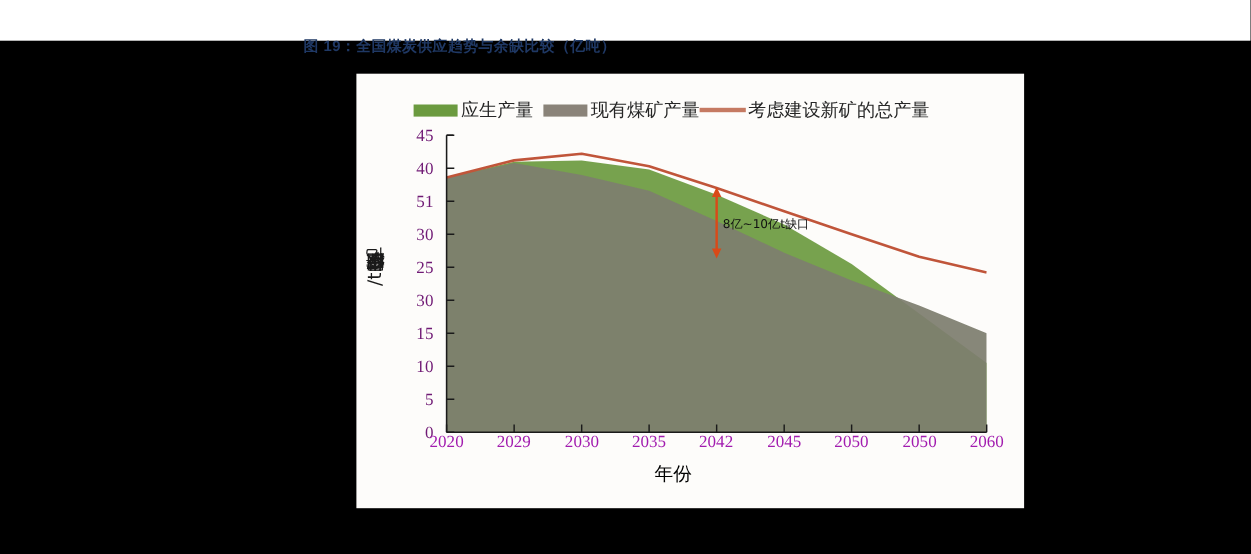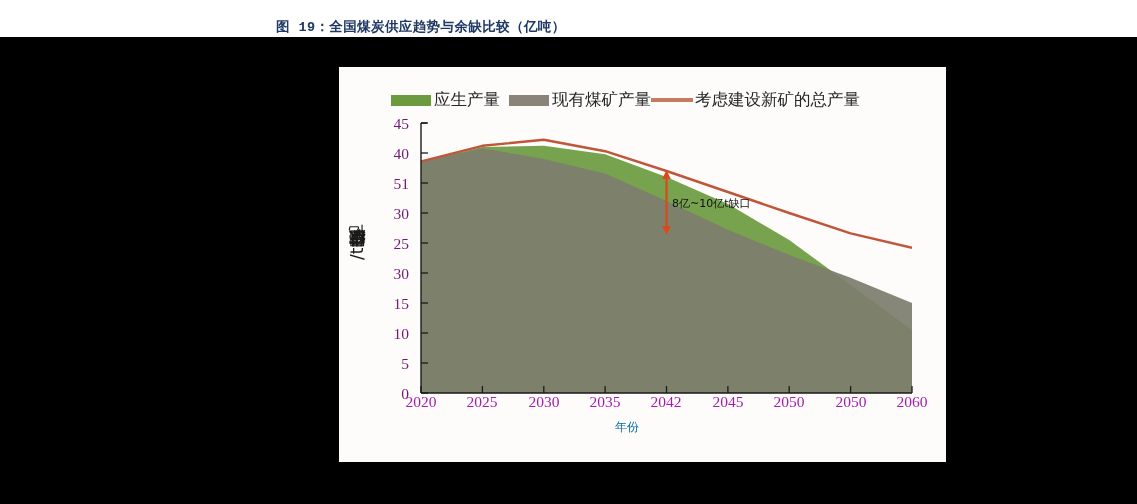--- a/index.html
+++ b/index.html
@@ -8,27 +8,27 @@
     background:#000000;
     font-family:"Liberation Serif", serif;
     overflow:hidden;
     position:relative;
   }
   .title-strip{
     position:absolute;left:0;top:0;width:1137px;height:37px;
     background:#ffffff;
   }
   .fig-title{
-    position:absolute;left:236px;top:18px;
-    font-family:Liberation Mono, monospace;
+    position:absolute;left:236px;top:33px;
+    font-family:Liberation Sans, sans-serif;
     font-size:13.5px;font-weight:bold;color:#1f3864;
     letter-spacing:0.4px;white-space:nowrap;padding-left:40px;
   }
   .chart-card{
-    position:absolute;left:339px;top:67px;width:607px;height:395px;
+    position:absolute;left:324px;top:67px;width:607px;height:395px;
     background:#fdfcfa;
   }
   
   .legend{
     position:absolute;left:52px;top:22px;width:530px;height:22px;
     display:flex;align-items:center;white-space:nowrap;
   }
   .lg-item{display:flex;align-items:center;}
   .lg-swatch{display:inline-block;width:40px;height:11px;margin-right:3px;}
   .lg-line{display:inline-block;width:42px;height:4px;margin-right:2px;}
@@ -40,21 +40,21 @@
   
   .plot-wrap{position:absolute;left:0;top:0;width:607px;height:395px;}
   .ylabel{
     position:absolute;left:6px;top:52px;width:22px;height:270px;
     display:flex;align-items:center;justify-content:center;
     font-family:"DejaVu Sans", sans-serif;font-size:17px;color:#1a1a1a;
     writing-mode:vertical-rl;transform:rotate(180deg);white-space:nowrap;
   }
   .xlabel{
     position:absolute;left:0;top:352px;width:576px;text-align:center;
-    font-family:"DejaVu Sans", sans-serif;font-size:12px;color:#0369a1;
+    font-family:"DejaVu Sans", sans-serif;font-size:17px;color:#000000;
   }
   .ytick{
     position:absolute;right:0;width:36px;text-align:right;
     font-size:15.5px;color:#701a75;transform:translateY(-8px);
     font-family:"Liberation Serif", serif;
   }
   .yticks{position:absolute;left:28px;top:0;width:42px;height:395px;}
   .xtick{
     position:absolute;top:0;width:60px;text-align:center;
     font-size:15.5px;color:#a21caf;transform:translateX(-30px);
@@ -155,21 +155,21 @@
         <line x1="327.5" y1="108" x2="327.5" y2="163" stroke="#d94a18" stroke-width="2.2"></line>
         <polygon points="327.5,103 323.2,112 331.8,112" fill="#d94a18"></polygon>
         <polygon points="327.5,168 323.2,159 331.8,159" fill="#d94a18"></polygon>
       </g>
     </svg>
 
     <div class="annot" style="left:333px;top:129px;">8亿~10亿t缺口</div>
 
     <div class="xticks">
       <div class="xtick" style="left:82px">2020</div>
-      <div class="xtick" style="left:143px">2025</div>
+      <div class="xtick" style="left:143px">2029</div>
       <div class="xtick" style="left:205px">2030</div>
       <div class="xtick" style="left:266px">2035</div>
       <div class="xtick" style="left:327px">2042</div>
       <div class="xtick" style="left:389px">2045</div>
       <div class="xtick" style="left:450px">2050</div>
       <div class="xtick" style="left:512px">2050</div>
       <div class="xtick" style="left:573px">2060</div>
     </div>
 
     <div class="xlabel">年份</div>

